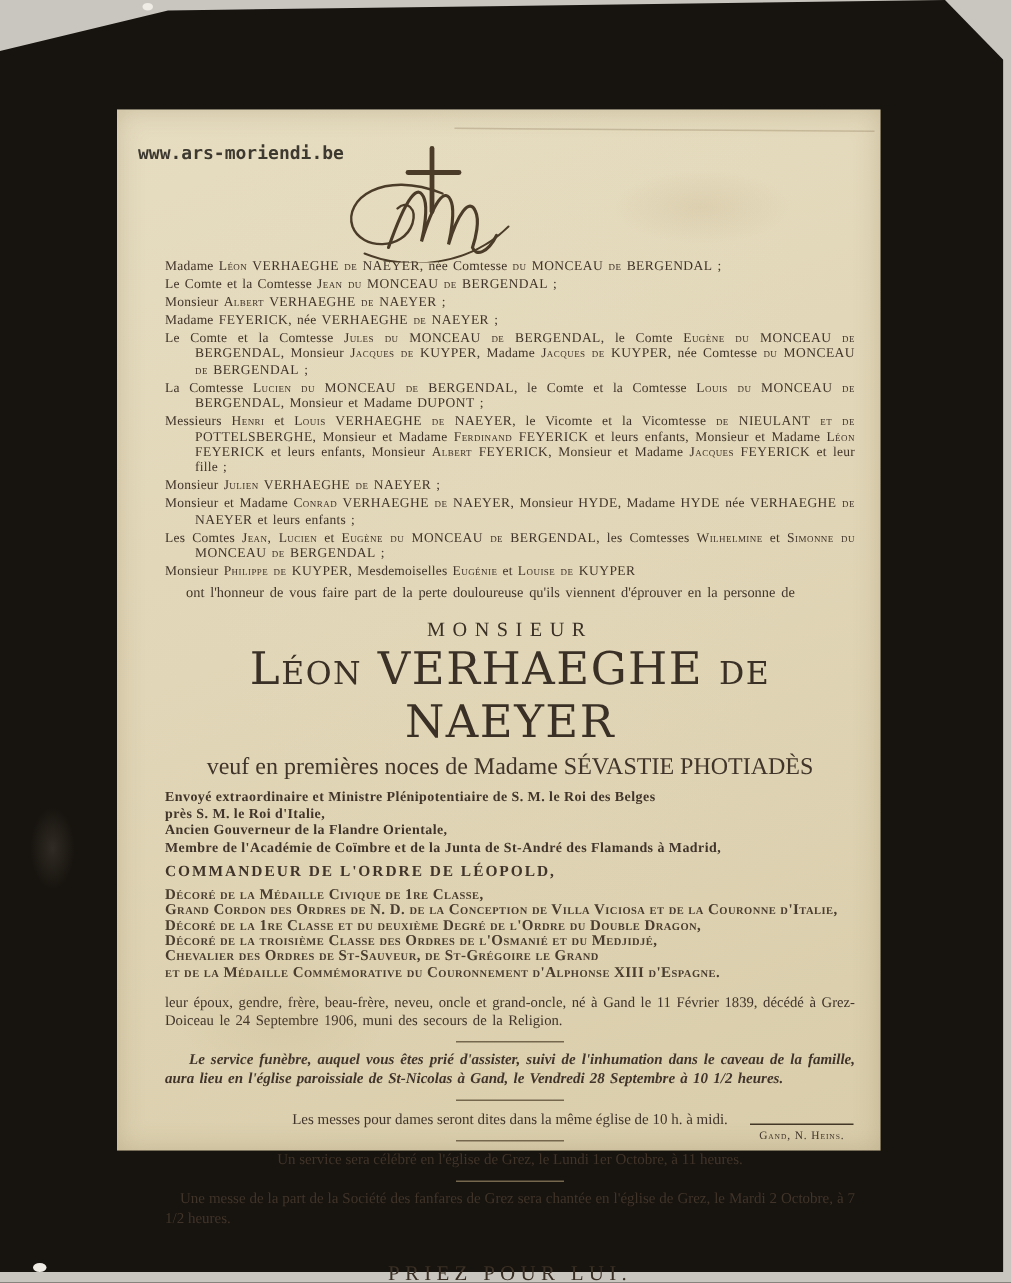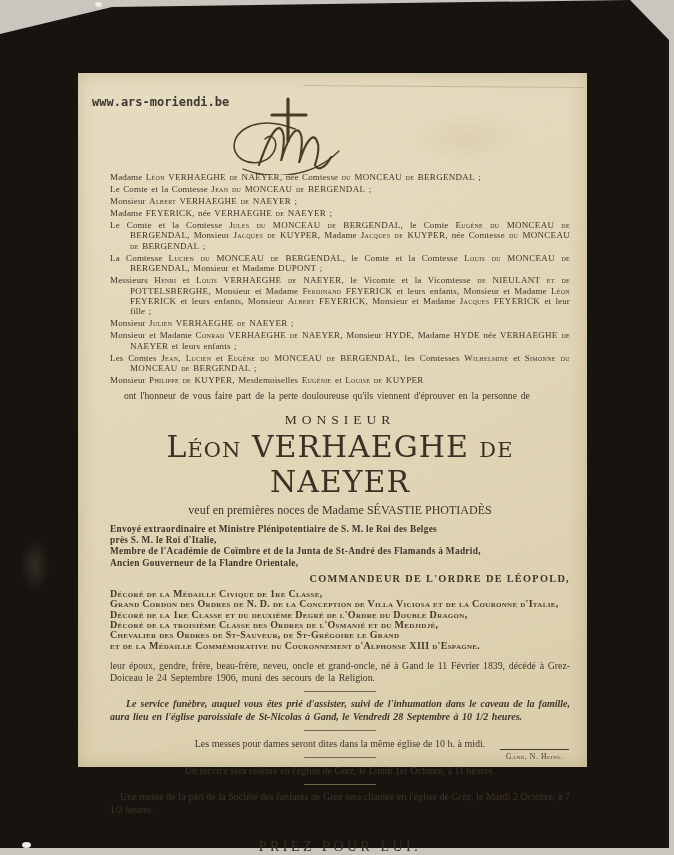--- a/index.html
+++ b/index.html
@@ -29,24 +29,24 @@
              font-weight:bold;font-size:12px;color:#3d3931;letter-spacing:0;}
   .monogram{position:absolute;left:147px;top:20px;}
 
   .mourners{margin-top:99px;font-size:9px;line-height:10.4px;letter-spacing:.15px;word-spacing:1px;}
   .mourner{text-align:justify;padding-left:20px;text-indent:-20px;margin-bottom:1.6px;}
   .seg-n{font-variant:small-caps;letter-spacing:.3px;}
   .intro{margin:4px 0 0;text-indent:14px;font-size:9.6px;text-align:justify;word-spacing:1.5px;}
   .salutation{margin-top:11px;text-align:center;font-size:13.5px;letter-spacing:5px;color:#3a3025;}
   .deceased-name{margin:1px 0 0;text-align:center;font-family:"DejaVu Serif",serif;font-weight:normal;
                  font-size:30px;font-variant:small-caps;letter-spacing:1px;color:#3a3025;}
-  .veuf{margin:4px 0 0;text-align:center;font-size:12px;}
+  .veuf{margin:4px 0 0;text-align:center;font-size:16px;}
   .titles{margin-top:6px;}
   .title-line{text-align:left;font-size:9.3px;font-weight:bold;line-height:11.3px;letter-spacing:.3px;}
-  .order-line{margin-top:4px;text-align:right;font-size:10.3px;font-weight:bold;letter-spacing:1.3px;}
+  .order-line{margin-top:4px;text-align:left;font-size:10.3px;font-weight:bold;letter-spacing:1.3px;}
   .decorations{margin-top:5px;}
   .deco-line{text-align:left;font-size:10px;font-variant:small-caps;font-weight:bold;
              line-height:10.4px;letter-spacing:.3px;color:#4a3c2e;}
   .bio{margin:9px 0 0;font-size:9.8px;line-height:12px;text-align:justify;word-spacing:1.2px;}
   .rule{width:72px;border:none;border-top:1px solid var(--rule);margin:6.5px auto;}
   .service{margin:0;font-size:10px;line-height:12.8px;}
   .service.italic{font-style:italic;font-weight:bold;text-align:justify;text-indent:16px;word-spacing:1px;}
   .service.center{text-align:center;}
   .service.justify{text-align:justify;text-indent:10px;}
   .prayer{margin-top:22px;text-align:center;font-size:14px;letter-spacing:3.5px;color:#3a3025;}
@@ -96,22 +96,22 @@
 
     <p class="intro">ont l'honneur de vous faire part de la perte douloureuse qu'ils viennent d'éprouver en la personne de</p>
 
     <div class="salutation">MONSIEUR</div>
     <h1 class="deceased-name">Léon VERHAEGHE de NAEYER</h1>
     <p class="veuf">veuf en premières noces de Madame SÉVASTIE PHOTIADÈS</p>
 
     <div class="titles">
         <div class="title-line">Envoyé extraordinaire et Ministre Plénipotentiaire de S. M. le Roi des Belges</div>
         <div class="title-line">près S. M. le Roi d'Italie,</div>
+        <div class="title-line">Ancien Gouverneur de la Flandre Orientale,</div>
         <div class="title-line">Membre de l'Académie de Coïmbre et de la Junta de St-André des Flamands à Madrid,</div>
-        <div class="title-line">Ancien Gouverneur de la Flandre Orientale,</div>
       </div>
     <div class="order-line">COMMANDEUR DE L'ORDRE DE LÉOPOLD,</div>
     <div class="decorations">
         <div class="deco-line">Décoré de la Médaille Civique de 1re Classe,</div>
         <div class="deco-line">Grand Cordon des Ordres de N. D. de la Conception de Villa Viciosa et de la Couronne d'Italie,</div>
         <div class="deco-line">Décoré de la 1re Classe et du deuxième Degré de l'Ordre du Double Dragon,</div>
         <div class="deco-line">Décoré de la troisième Classe des Ordres de l'Osmanié et du Medjidjé,</div>
         <div class="deco-line">Chevalier des Ordres de St-Sauveur, de St-Grégoire le Grand</div>
         <div class="deco-line">et de la Médaille Commémorative du Couronnement d'Alphonse XIII d'Espagne.</div>
       </div>

